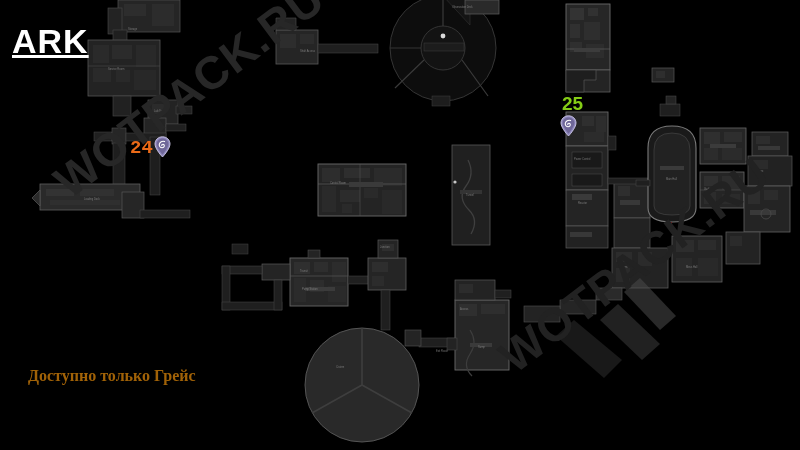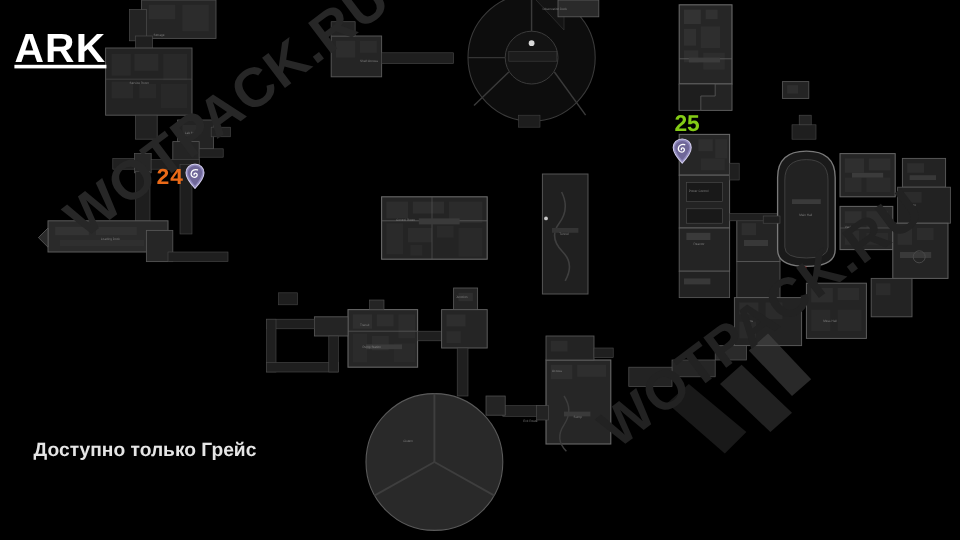--- a/index.html
+++ b/index.html
@@ -77,21 +77,21 @@
   #legend{
     position:absolute;
     left:28px;top:362px;
   }
   .legend-row{
     font-size:16px;
     font-weight:bold;
     line-height:28px;
     white-space:nowrap;
   }
-  #legend-grace{color:#e5e5e5;}
+  #legend-grace{color:#a16207;font-family:Liberation Serif, serif;}
   #legend-leon{color:#e4751d;}
 </style>
 </head>
 <body>
 
 <div id="map-root">
 
   <div id="map-layer">
     <svg id="map-svg" viewBox="0 0 800 450">
       <defs>

